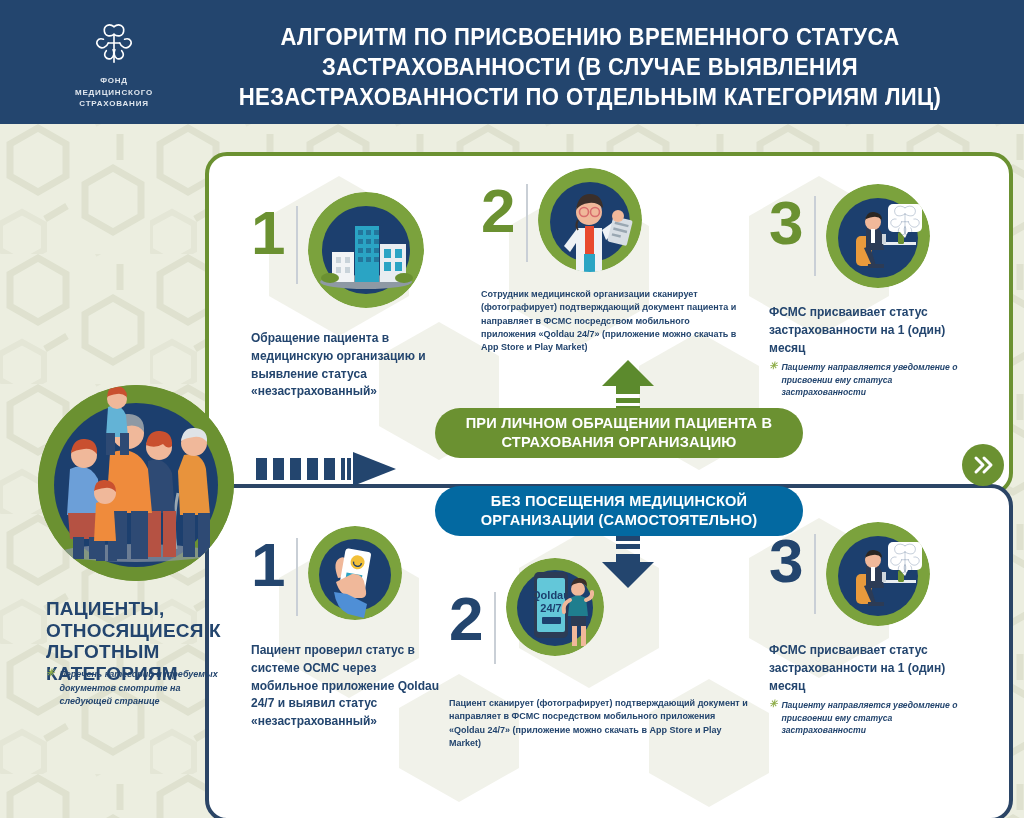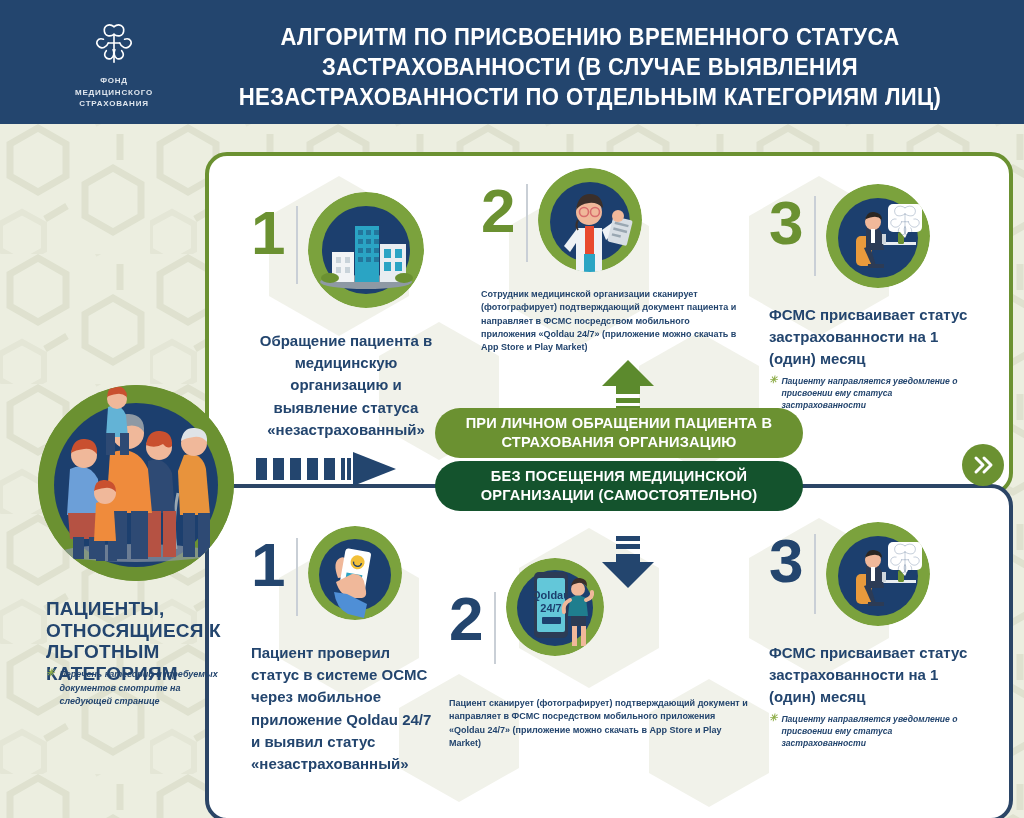--- a/index.html
+++ b/index.html
@@ -60,39 +60,39 @@
     font-family:"Liberation Sans",sans-serif;
     padding-right:11px;
   }
   .num-green{color:#6b9131;}
   .num-blue{color:#23456e;}
   .divider{width:2px;background:#c9cfd6;align-self:stretch;margin-right:10px;}
   .circle{
     border-radius:50%;position:relative;overflow:hidden;flex:none;text-align:center;
   }
   .step-text{
-    color:#23456e;font-size:15px;line-height:1.48;font-weight:bold;
+    color:#23456e;font-size:12px;line-height:1.48;font-weight:bold;
     font-family:"Liberation Sans",sans-serif;
   }
   .step-text.small{font-size:9px;}
   .note{
     display:flex;gap:4px;margin-top:4px;
     color:#23456e;font-size:8.6px;line-height:1.45;font-style:italic;font-weight:bold;
   }
   .note-star{color:#8fae4a;font-size:10px;line-height:1;flex:none;}
 
   
   .banner{
     position:absolute;z-index:6;border-radius:26px;
     display:flex;align-items:center;justify-content:center;
     text-align:center;color:#fff;font-weight:bold;
     font-size:14.6px;line-height:1.3;letter-spacing:.2px;
   }
   .banner-green{left:435px;top:408px;width:368px;height:50px;background:#6b9131;}
-  .banner-blue{left:435px;top:461px;width:368px;height:50px;background:#14532d;}
+  .banner-blue{left:435px;top:486px;width:368px;height:50px;background:#0369a1;}
 
   
   .patients-circle{
     position:absolute;left:38px;top:385px;width:196px;height:196px;
     border-radius:50%;background:#6b9131;overflow:hidden;z-index:4;
   }
   .patients-title{
     position:absolute;left:46px;top:598px;width:190px;z-index:4;
     color:#23456e;font-size:19px;font-weight:bold;line-height:1.14;letter-spacing:.2px;
   }
@@ -211,21 +211,21 @@
               <rect x="28" y="75" width="5" height="6"></rect>
                 <rect x="37" y="75" width="5" height="6"></rect>
             </g>
             <g fill="#6b9131">
               <ellipse cx="22" cy="86" rx="9" ry="5"></ellipse>
                 <ellipse cx="96" cy="86" rx="9" ry="5"></ellipse>
             </g>
           </svg>
         </div>
       </div>
-      <div class="step-text" style="margin-top:22px;width:190px;text-align:center;">Обращение пациента в медицинскую организацию и выявление статуса «незастрахованный»</div>
+      <div class="step-text" style="margin-top:22px;width:190px;">Обращение пациента в медицинскую организацию и выявление статуса «незастрахованный»</div>
     </div>
 
     <div class="step" style="left:272px;top:28px;width:270px;">
       <div class="step-head">
         <div class="step-num num-green">2</div>
         <div class="divider" style="height:78px;"></div>
         <div class="circle" style="width:104px;height:104px;margin-top:-16px;">
           <svg width="104" height="104" viewBox="0 0 104 104">
             <circle cx="52" cy="52" r="52" fill="#7ba23d"></circle>
             <circle cx="52" cy="54" r="40" fill="#1c3f6e"></circle>

